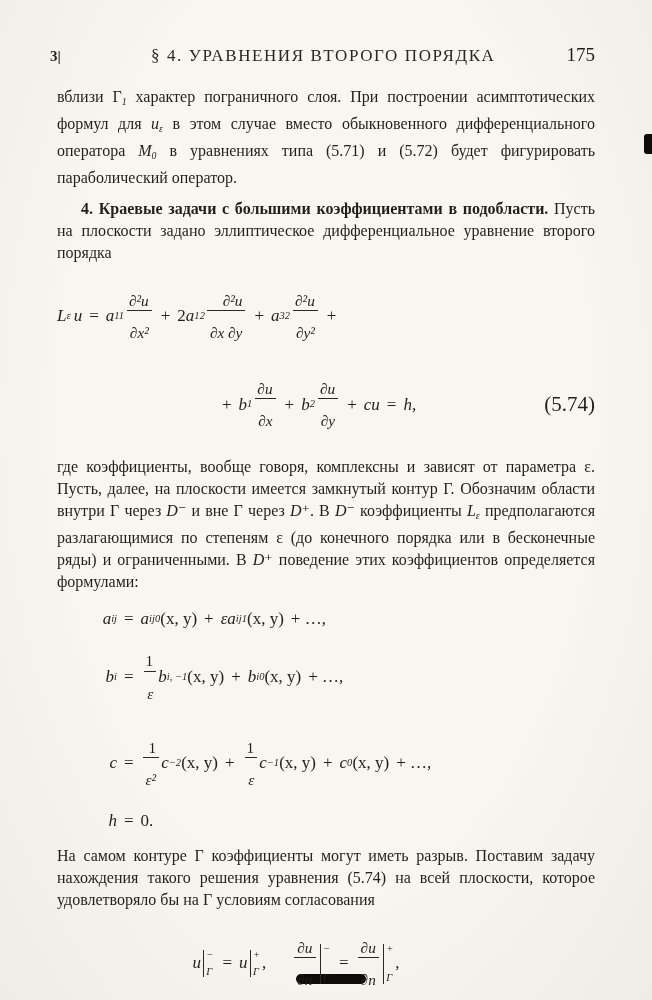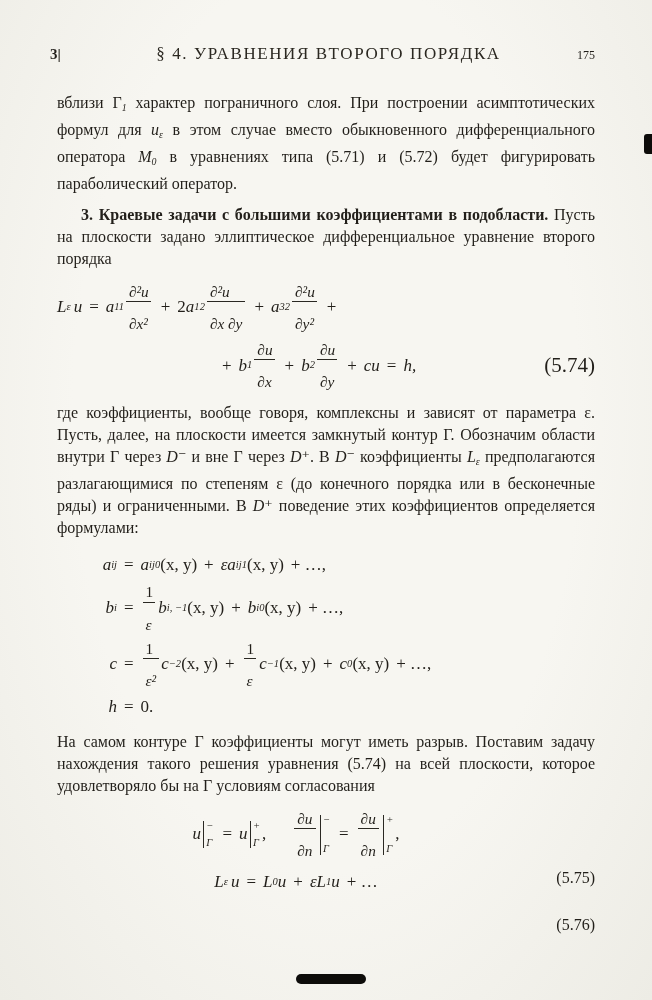--- a/index.html
+++ b/index.html
@@ -6,36 +6,36 @@
   .page {
     position:relative; width:652px; height:1000px; margin:0 auto;
     background: radial-gradient(ellipse at 50% 42%, #f7f6f1 55%, #edece5 100%);
     font-family:"Liberation Serif","DejaVu Serif",serif;
     color:#221f1a; overflow:hidden;
   }
   
   .pagehead { display:flex; align-items:baseline; padding:44px 57px 0 50px; }
   .sig { font-weight:700; font-size:15px; width:30px; }
   .htitle { flex:1; text-align:center; font-size:17px; letter-spacing:1.6px; font-weight:400; color:#2a2720; }
-  .pnum { font-size:12px; }
+  .pnum { font-size:19px; }
   
   .body { padding:20px 57px 0; font-size:16px; line-height:22px; text-align:justify; }
-  .body p { margin:8px 0 9px; }
+  .body p { margin:0 0 9px; }
   .p2 { margin-top:15px; text-indent:24px; }
   b { font-weight:700; }
   .mi { font-style:italic; }
   sub { font-size:0.62em; vertical-align:-0.3em; font-style:italic; }
   
   .eq { position:relative; margin:13px 0 12px; font-size:17px; line-height:1.2; text-align:left; }
   .eqline { display:flex; align-items:center; }
   .eqline2 { margin-top:9px; padding-left:158px; }
   .op { margin:0 7px; }
   .eqtag2 { margin-left:auto; font-style:normal; font-size:21px; }
   .eqtag { position:absolute; right:0; top:50%; transform:translateY(-50%); font-size:16px;margin-top:43px; }
-  .frac { display:inline-flex; flex-direction:column; align-items:flex-start; vertical-align:middle; line-height:1.12; font-size:0.9em; margin:0 2px; }
+  .frac { display:inline-flex; flex-direction:column; align-items:flex-end; vertical-align:middle; line-height:1.12; font-size:0.9em; margin:15px 2px; }
   .frac .num { padding:0 3px 1px; }
   .frac .den { border-top:1.2px solid #2a2822; padding:13px 3px 0; }
   .msp { margin-left:3px; }
   .coefs { margin:15px 0 13px 26px; font-size:17px; }
   .eqrow { display:flex; align-items:center; margin:7px 0; }
   .eqrow .lhs { min-width:34px; display:inline-flex; justify-content:flex-end; align-items:center; }
   .dots { margin-left:7px; }
   .eqcenter { display:flex; justify-content:center; align-items:center; padding-right:60px; }
   .gap { display:inline-block; width:26px; }
   .ev { display:inline-flex; height:27px; margin:0 2px; align-items:stretch; }
@@ -58,21 +58,21 @@
   <div class="pagehead">
     <span class="sig">3|</span>
     <span class="htitle">§ 4. УРАВНЕНИЯ ВТОРОГО ПОРЯДКА</span>
     <span class="pnum">175</span>
   </div>
 
   <div class="body">
 
     <p><span>вблизи </span><span>Γ</span><sub>1</sub><span> характер пограничного слоя. При построении асимптотических формул для </span><span class="mi">u</span><sub>ε</sub><span> в этом случае вместо обыкновенного дифференциального оператора </span><span class="mi">M</span><sub>0</sub><span> в уравнениях типа (5.71) и (5.72) будет фигурировать параболический оператор.</span></p>
 
-    <p class="p2"><b>3. Краевые задачи с большими коэффициентами в подобласти.</b><span> Пусть на плоскости задано эллиптическое дифференциальное уравнение второго порядка</span></p>
+    <p class="p2"><b>4. Краевые задачи с большими коэффициентами в подобласти.</b><span> Пусть на плоскости задано эллиптическое дифференциальное уравнение второго порядка</span></p>
 
     <div class="eq">
       <div class="eqline">
         <span class="mi">L</span>
           <sub>ε</sub>
           <span class="mi msp">u</span>
         <span class="op">=</span>
         <span class="mi">a</span>
           <sub>11</sub>
         <span class="frac">

